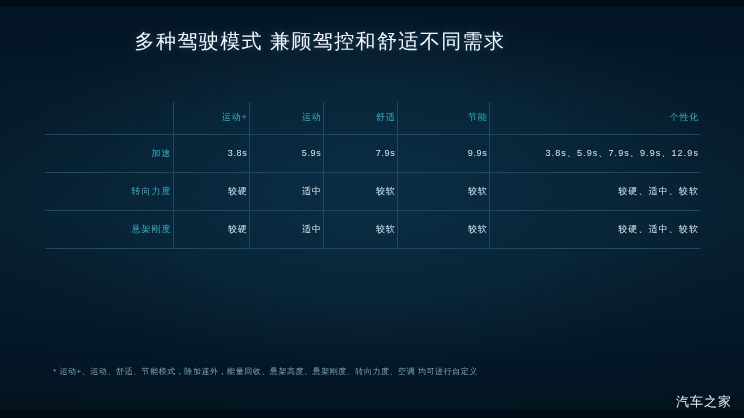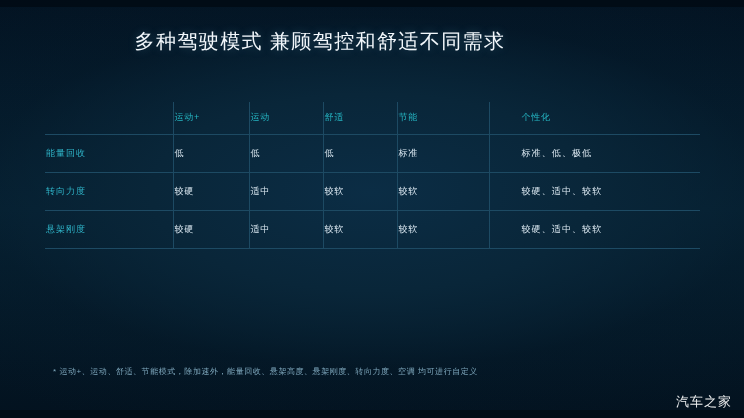--- a/index.html
+++ b/index.html
@@ -65,21 +65,21 @@
     border-collapse: collapse;
     table-layout: fixed;
   }
   table.spec tr {
     height: 38px;
   }
   table.spec tr.head-row {
     height: 32px;
   }
   table.spec td, table.spec th {
-    text-align: left;
+    text-align: right;
     vertical-align: middle;
     font-weight: normal;
     border-top: 1px solid #1d4a63;
     border-bottom: 1px solid #1d4a63;
     border-left: 1px solid #1d4a63;
     font-size: 9px;
     letter-spacing: 0.7px;
     color: #dbe8f1;
   }
   table.spec td.rowhead, table.spec th.corner {
@@ -158,26 +158,26 @@
           <th class="corner"></th>
           <th>运动+</th>
           <th>运动</th>
           <th>舒适</th>
           <th>节能</th>
           <th class="last">个性化</th>
         </tr>
       </thead>
       <tbody>
         <tr>
-          <td class="rowhead">能量回收</td>
-          <td>低</td>
-          <td>低</td>
-          <td>低</td>
-          <td>标准</td>
-          <td class="last custom">标准、低、极低</td>
+          <td class="rowhead">加速</td>
+          <td>3.8s</td>
+          <td>5.9s</td>
+          <td>7.9s</td>
+          <td>9.9s</td>
+          <td class="last custom">3.8s、5.9s、7.9s、9.9s、12.9s</td>
         </tr>
         <tr>
           <td class="rowhead">转向力度</td>
           <td>较硬</td>
           <td>适中</td>
           <td>较软</td>
           <td>较软</td>
           <td class="last custom">较硬、适中、较软</td>
         </tr>
         <tr>

